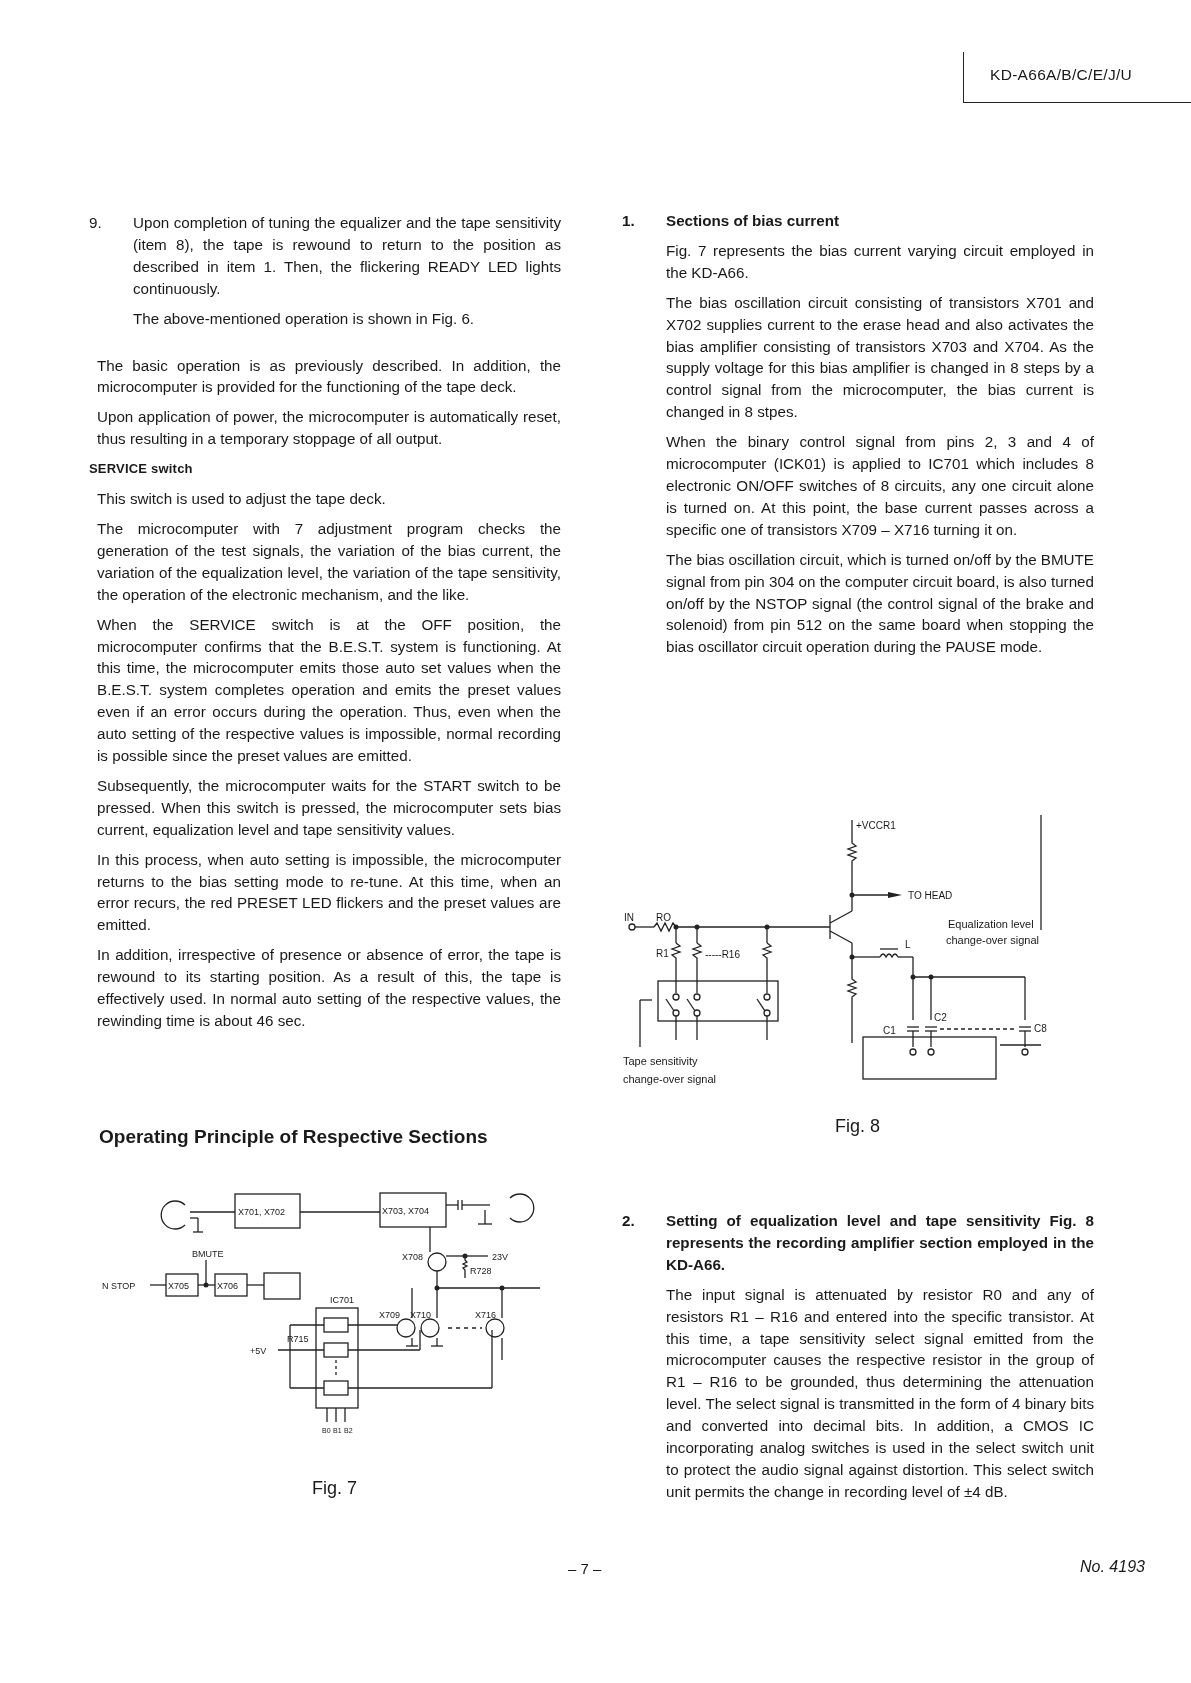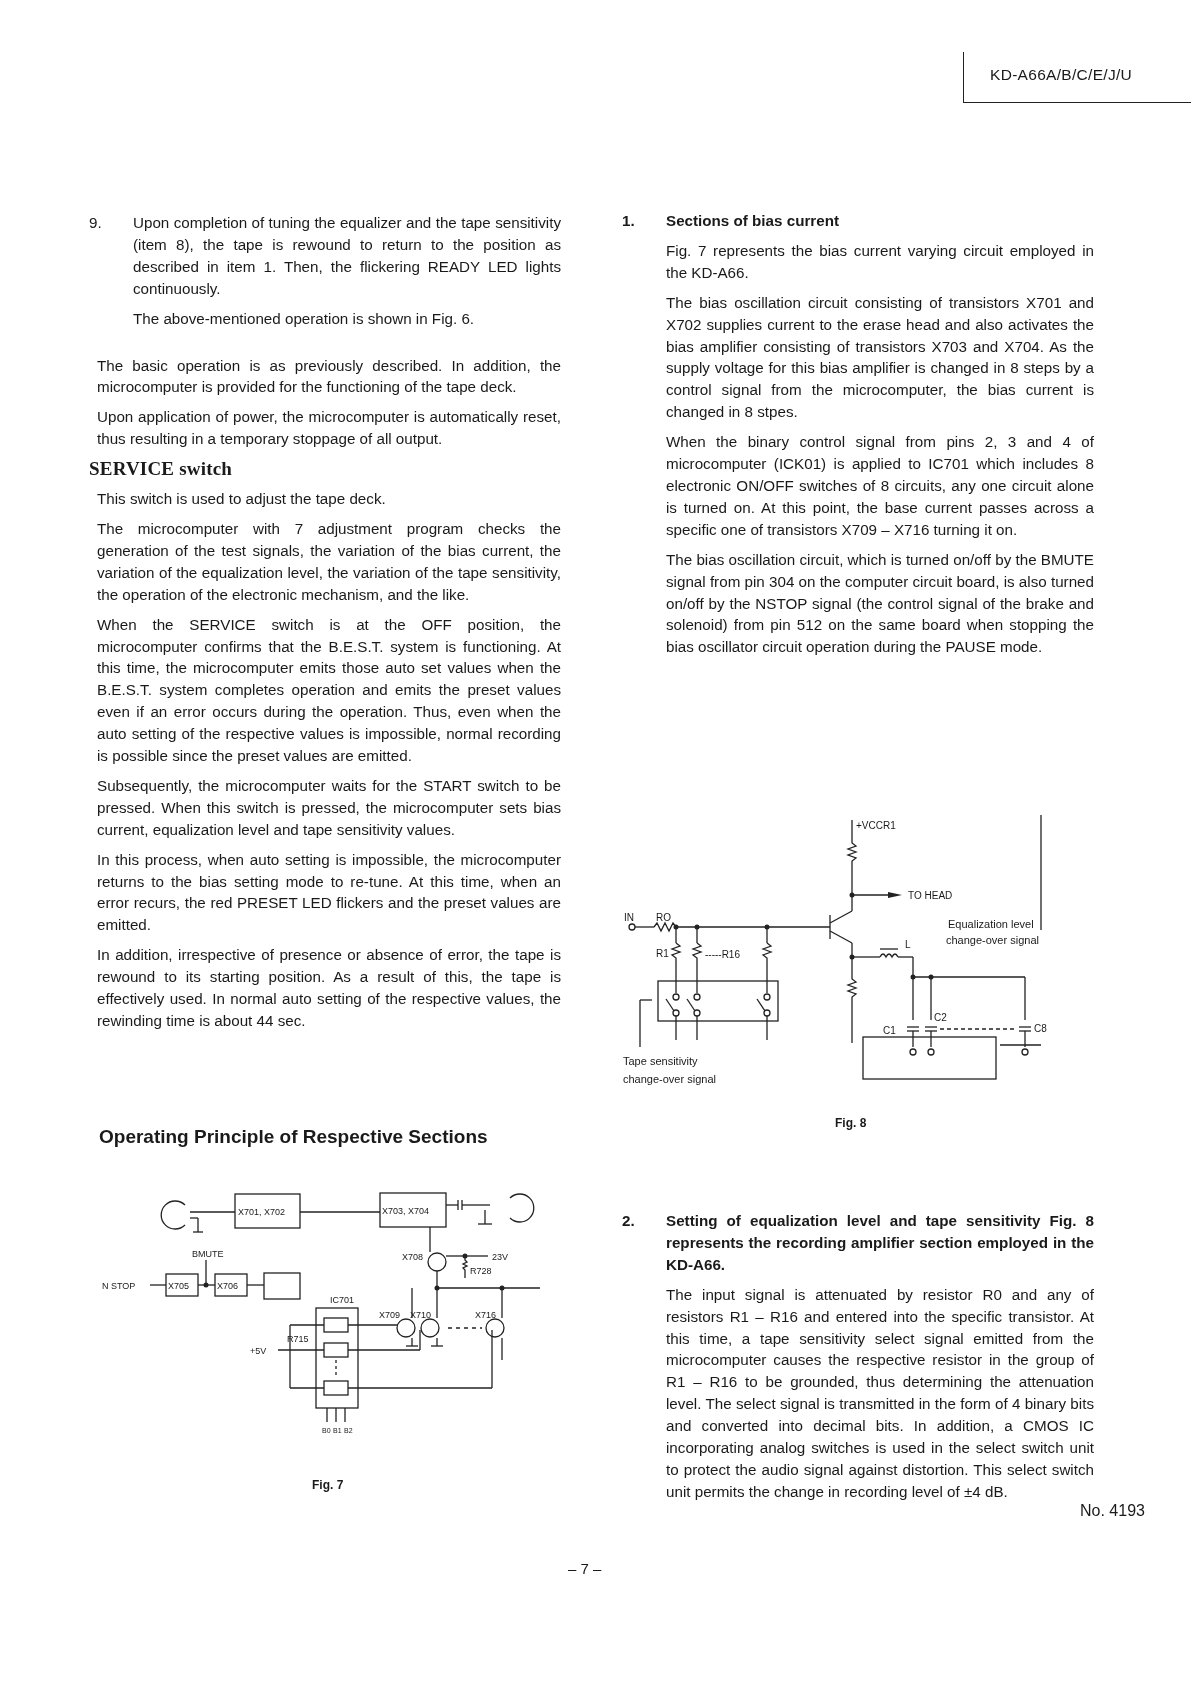--- a/index.html
+++ b/index.html
@@ -8,27 +8,27 @@
   .header-box { position: absolute; left: 963px; top: 52px; width: 228px; height: 50px;
                 border-left: 1.5px solid #222; border-bottom: 1.5px solid #222; }
   .header-box span { position: absolute; left: 26px; top: 14px; font-size: 15.5px; letter-spacing: 0.3px; }
   .col { position: absolute; font-size: 15.2px; line-height: 21.9px; text-align: justify; }
   .col p { margin: 8px; }
   .left { left: 89px; top: 204px; width: 480px; }
   .right { left: 622px; top: 202px; width: 480px; }
   .item { position: relative; padding-left: 36px; }
   .item .num { position: absolute; left: 0; top: 0; }
   .gap { height: 9px; }
-  h2.sec { font-size: 19px; font-weight: bold; margin: 8px 0 2px 0; letter-spacing: 0.2px; font-family: Liberation Serif, serif; }
+  h2.sec { font-size: 13px; font-weight: bold; margin: 8px 0 2px 0; letter-spacing: 0.2px; }
   .bold { font-weight: bold; }
   .fig { position: absolute; }
-  .figcap { position: absolute; font-weight: bold; font-size: 12px; }
+  .figcap { position: absolute; font-weight: normal; font-size: 18px; }
   .figtext { font-family: "Liberation Sans", sans-serif; fill: #1a1a1a; }
   .footer-page { position: absolute; left: 568px; top: 1560px; font-size: 15px; }
-  .footer-no { position: absolute; left: 1080px; top: 1502px; font-size: 16px; }
+  .footer-no { position: absolute; left: 1080px; top: 1558px; font-size: 16px; font-style: italic; }
   h2.ops { position: absolute; left: 89px; top: 1116px; font-size: 19px; font-weight: bold; margin: 10px; }
 </style>
 </head>
 <body>
 
 <div class="header-box">
   <span>KD-A66A/B/C/E/J/U</span>
 </div>
 
 <div class="col left">
@@ -39,21 +39,21 @@
   </div>
   <div class="gap"></div>
   <p>The basic operation is as previously described. In addition, the microcomputer is provided for the functioning of the tape deck.</p>
   <p>Upon application of power, the microcomputer is automatically reset, thus resulting in a temporary stoppage of all output.</p>
   <h2 class="sec">SERVICE switch</h2>
   <p>This switch is used to adjust the tape deck.</p>
   <p>The microcomputer with 7 adjustment program checks the generation of the test signals, the variation of the bias current, the variation of the equalization level, the variation of the tape sensitivity, the operation of the electronic mechanism, and the like.</p>
   <p>When the SERVICE switch is at the OFF position, the microcomputer confirms that the B.E.S.T. system is functioning. At this time, the microcomputer emits those auto set values when the B.E.S.T. system completes operation and emits the preset values even if an error occurs during the operation. Thus, even when the auto setting of the respective values is impossible, normal recording is possible since the preset values are emitted.</p>
   <p>Subsequently, the microcomputer waits for the START switch to be pressed. When this switch is pressed, the microcomputer sets bias current, equalization level and tape sensitivity values.</p>
   <p>In this process, when auto setting is impossible, the microcomputer returns to the bias setting mode to re-tune. At this time, when an error recurs, the red PRESET LED flickers and the preset values are emitted.</p>
-  <p>In addition, irrespective of presence or absence of error, the tape is rewound to its starting position. As a result of this, the tape is effectively used. In normal auto setting of the respective values, the rewinding time is about 44 sec.</p>
+  <p>In addition, irrespective of presence or absence of error, the tape is rewound to its starting position. As a result of this, the tape is effectively used. In normal auto setting of the respective values, the rewinding time is about 46 sec.</p>
 </div>
 
 <h2 class="ops">Operating Principle of Respective Sections</h2>
 
 <svg class="fig" style="left:90px;top:1150px" width="470" height="300" viewBox="0 0 470 300">
   <g stroke="#222" stroke-width="1.3" fill="none">
 
     <path d="M 95 55 A 14 14 0 1 0 95 75"></path>
     <line x1="100" y1="62" x2="145" y2="62"></line>
     <line x1="100" y1="68" x2="108" y2="68"></line>

